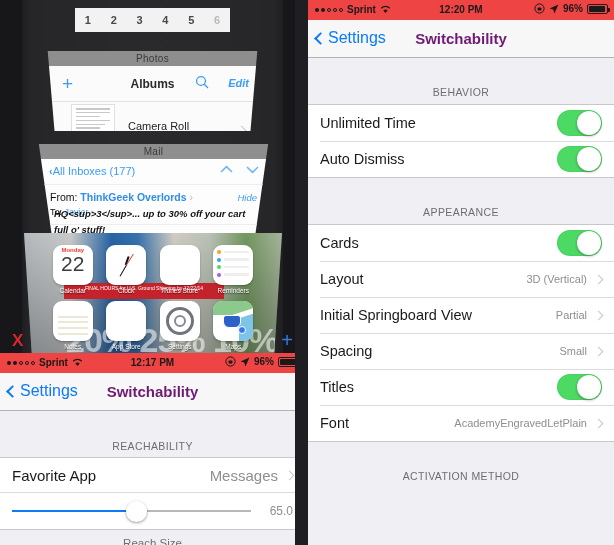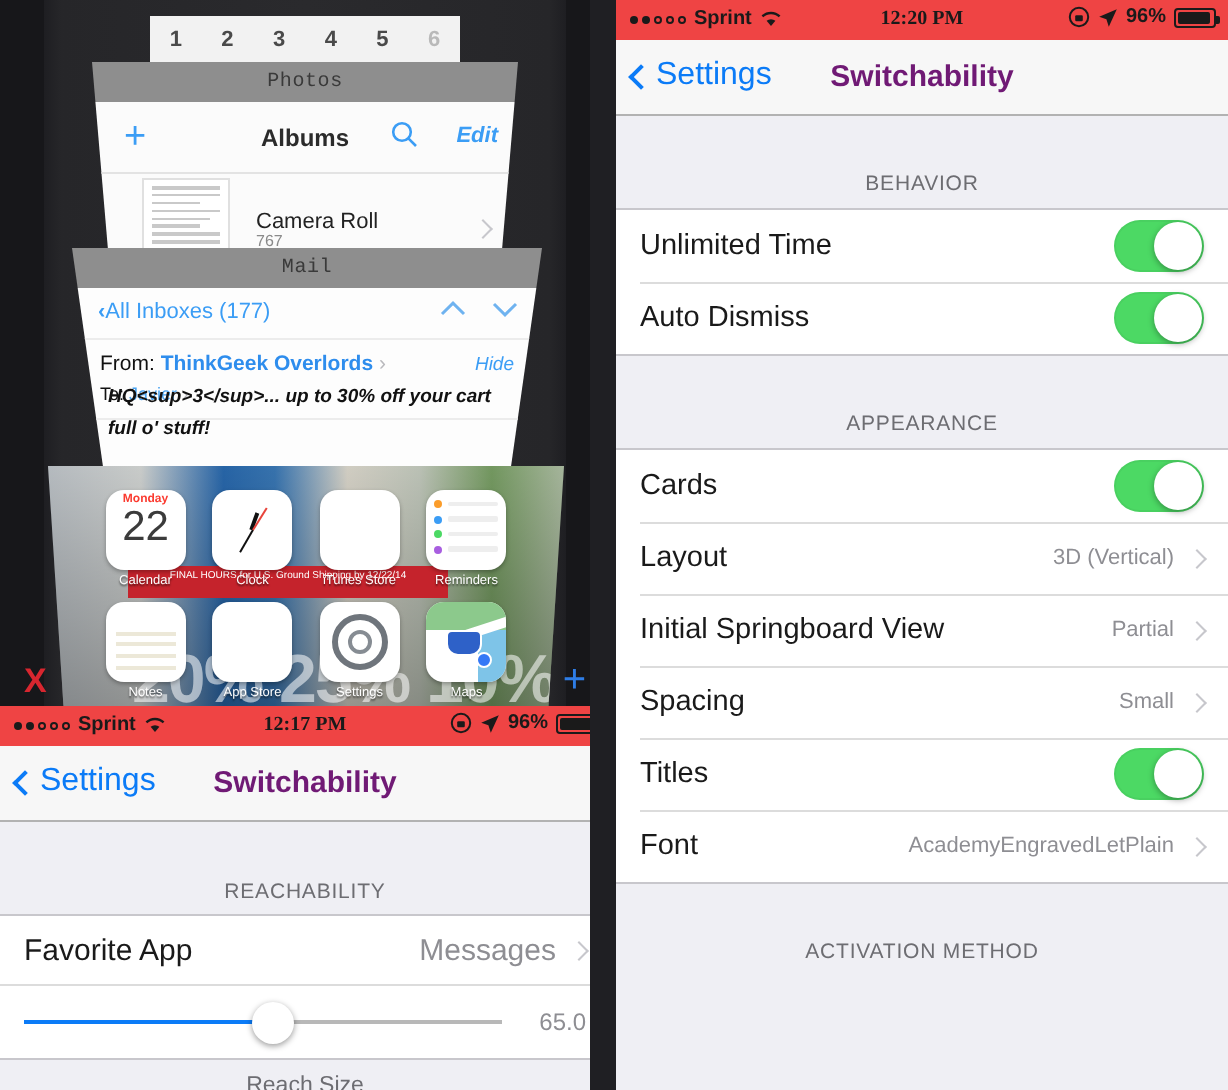--- a/index.html
+++ b/index.html
@@ -21,23 +21,23 @@
   .pagenums { position:absolute; left:0; top:8px; width:305px; height:22px; }
   .pagenums .strip { position:absolute; left:75px; top:0; width:155px; height:24px;
                      background:#f2f2f2; }
   .pagenums .nums { position:absolute; left:75px; top:0; width:155px; height:24px;
                     display:flex; align-items:center; justify-content:space-around;
                     font-size:11px; font-weight:bold; color:#4a4a4a; }
   .pagenums .nums span.dim { color:#b9b9b9; }
 
   
   .card { position:absolute; overflow:hidden; }
-  .card .chrome { height:20px; background:#8e8e8e; color:#3a3a3a;
-                  font-family:Liberation Mono, monospace; font-size:10px;
-                  display:flex; align-items:center; justify-content:center; letter-spacing:.3px; }
+  .card .chrome { height:15px; background:#8e8e8e; color:#3a3a3a;
+                  font-family:Liberation Sans, sans-serif; font-size:10px;
+                  display:flex; align-items:center; justify-content:center; letter-spacing:.3px;margin-top:20px; }
 
   
   #card-photos { left:46px; top:31px; width:213px; height:100px;
                  clip-path: polygon(0% 0%, 100% 0%, 96% 100%, 4% 100%); }
   #card-photos .body { height:85px; background:#fbfbfb; position:relative; }
   #card-photos .navbar { height:36px; position:relative; border-bottom:1px solid #e3e3e3; }
   #card-photos .plus { position:absolute; left:16px; top:8px; font-size:19px; color:#3b9df5; font-weight:300; line-height:19px;}
   #card-photos .ttl { position:absolute; left:0; right:0; top:11px; text-align:center; font-size:12px; font-weight:bold; color:#2b2b2b; }
   #card-photos .srch { position:absolute; right:50px; top:9px; width:14px; height:14px; }
   #card-photos .edit { position:absolute; right:10px; top:11px; font-size:11px; color:#3b9df5; font-style:italic; font-weight:bold;}
@@ -130,21 +130,21 @@
   
   #right { position:absolute; left:308px; top:0; width:306px; height:545px; background:#efeff4; overflow:hidden; }
 
   
   .statusbar { height:20px; background:#ef4444; position:relative; font-size:10px; font-weight:bold; color:#1a1a1a; }
   .sb-left { position:absolute; left:7px; top:4px; display:flex; align-items:center; gap:4px; }
   .sb-dots { display:flex; gap:2px; align-items:center; }
   .sb-dots i { width:4px; height:4px; border-radius:50%; background:#1a1a1a; display:block; }
   .sb-dots i.o { background:transparent; border:1px solid #1a1a1a; width:4px; height:4px; box-sizing:border-box;}
   .sb-carrier { font-size:10px; font-weight:bold; }
-  .sb-time { position:absolute; left:0; right:0; top:4px; text-align:center; font-size:10px; font-weight:bold;font-family:Liberation Serif, serif; }
+  .sb-time { position:absolute; left:0; right:0; top:4px; text-align:center; font-size:10px; font-weight:bold; }
   .sb-right { position:absolute; right:6px; top:3px; display:flex; align-items:center; gap:4px; }
   .sb-batt { width:21px; height:10px; border:1px solid #1a1a1a; border-radius:2px; position:relative; padding:1px; }
   .sb-batt i { display:block; height:100%; background:#1a1a1a; border-radius:1px; }
   .sb-batt:after { content:""; position:absolute; right:-3px; top:3px; width:2px; height:4px; background:#1a1a1a; border-radius:0 1px 1px 0;}
 
   .navbar2 { height:38px; background:#f7f7f7; border-bottom:1px solid #b2b2b2; position:relative; }
   .nb-back { position:absolute; left:8px; top:9px; display:flex; align-items:center; gap:3px; color:#0b7bf7; font-size:16px; cursor:pointer;}
   .nb-title { position:absolute; left:0; right:0; top:10px; text-align:center; font-size:15px; font-weight:bold; color:#701a75; }
 
   .sec-hdr { height:32px; display:flex; align-items:flex-end; justify-content:center; padding-bottom:6px;

